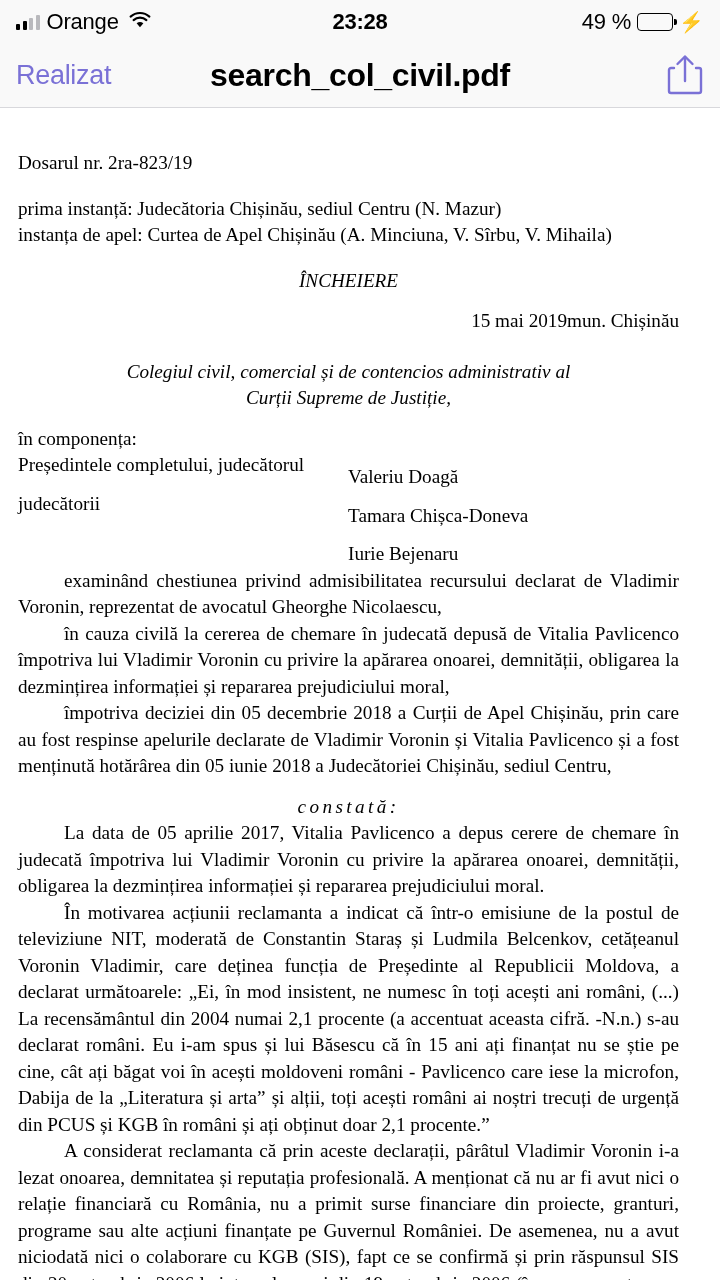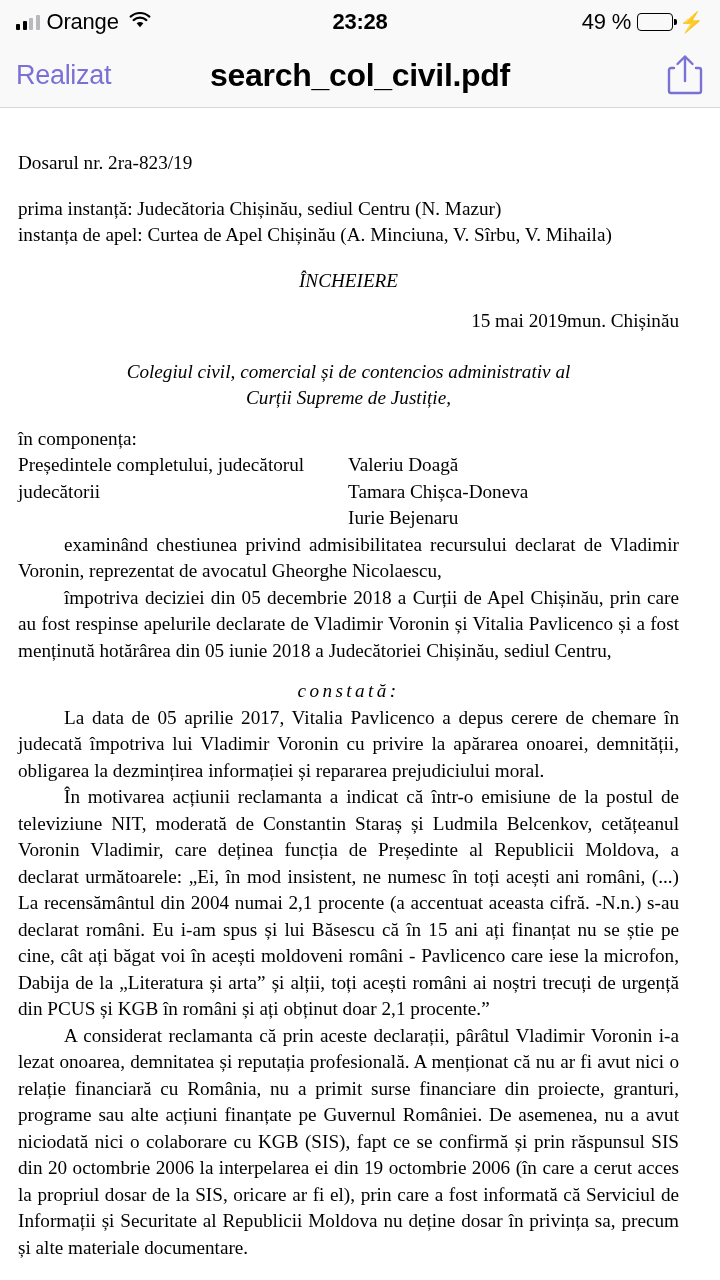--- a/index.html
+++ b/index.html
@@ -163,21 +163,21 @@
 
   .row-split {
     display: flex;
     justify-content: flex-end;
     align-items: baseline;
   }
   .judge-grid {
     display: flex;
   }
   .judge-grid .left-col { width: 330px; }
-  .judge-grid .right-col { flex: 1; }
+  .judge-grid .right-col { flex: 1; margin-top: 12px; }
 </style>
 </head>
 <body>
 
 <div class="status-bar">
   <div class="status-left">
     <span class="signal-bars">
       <i></i>
         <i></i>
         <i></i>
@@ -256,20 +256,21 @@
     <div class="left-col">judecătorii</div>
     <div class="right-col">Tamara Chișca-Doneva</div>
   </div>
 
   <div class="judge-grid">
     <div class="left-col">&nbsp;</div>
     <div class="right-col">Iurie Bejenaru</div>
   </div>
 
   <p class="just indent">examinând chestiunea privind admisibilitatea recursului declarat de Vladimir Voronin, reprezentat de avocatul Gheorghe Nicolaescu,</p>
+  <p class="just indent">în cauza civilă la cererea de chemare în judecată depusă de Vitalia Pavlicenco împotriva lui Vladimir Voronin cu privire la apărarea onoarei, demnității, obligarea la dezmințirea informației și repararea prejudiciului moral,</p>
   <p class="just indent">împotriva deciziei din 05 decembrie 2018 a Curții de Apel Chișinău, prin care au fost respinse apelurile declarate de Vladimir Voronin și Vitalia Pavlicenco și a fost menținută hotărârea din 05 iunie 2018 a Judecătoriei Chișinău, sediul Centru,</p>
 
   <div class="gap-sm"></div>
 
   <p class="pline center spaced">constată:</p>
 
   <p class="just indent">La data de 05 aprilie 2017, Vitalia Pavlicenco a depus cerere de chemare în judecată împotriva lui Vladimir Voronin cu privire la apărarea onoarei, demnității, obligarea la dezmințirea informației și repararea prejudiciului moral.</p>
   <p class="just indent">În motivarea acțiunii reclamanta a indicat că într-o emisiune de la postul de televiziune NIT, moderată de Constantin Staraș și Ludmila Belcenkov, cetățeanul Voronin Vladimir, care deținea funcția de Președinte al Republicii Moldova, a declarat următoarele: „Ei, în mod insistent, ne numesc în toți acești ani români, (...) La recensământul din 2004 numai 2,1 procente (a accentuat aceasta cifră. -N.n.) s-au declarat români. Eu i-am spus și lui Băsescu că în 15 ani ați finanțat nu se știe pe cine, cât ați băgat voi în acești moldoveni români - Pavlicenco care iese la microfon, Dabija de la „Literatura și arta” și alții, toți acești români ai noștri trecuți de urgență din PCUS și KGB în români și ați obținut doar 2,1 procente.”</p>
   <p class="just indent">A considerat reclamanta că prin aceste declarații, pârâtul Vladimir Voronin i-a lezat onoarea, demnitatea și reputația profesională. A menționat că nu ar fi avut nici o relație financiară cu România, nu a primit surse financiare din proiecte, granturi, programe sau alte acțiuni finanțate pe Guvernul României. De asemenea, nu a avut niciodată nici o colaborare cu KGB (SIS), fapt ce se confirmă și prin răspunsul SIS din 20 octombrie 2006 la interpelarea ei din 19 octombrie 2006 (în care a cerut acces la propriul dosar de la SIS, oricare ar fi el), prin care a fost informată că Serviciul de Informații și Securitate al Republicii Moldova nu deține dosar în privința sa, precum și alte materiale documentare.</p>
 

